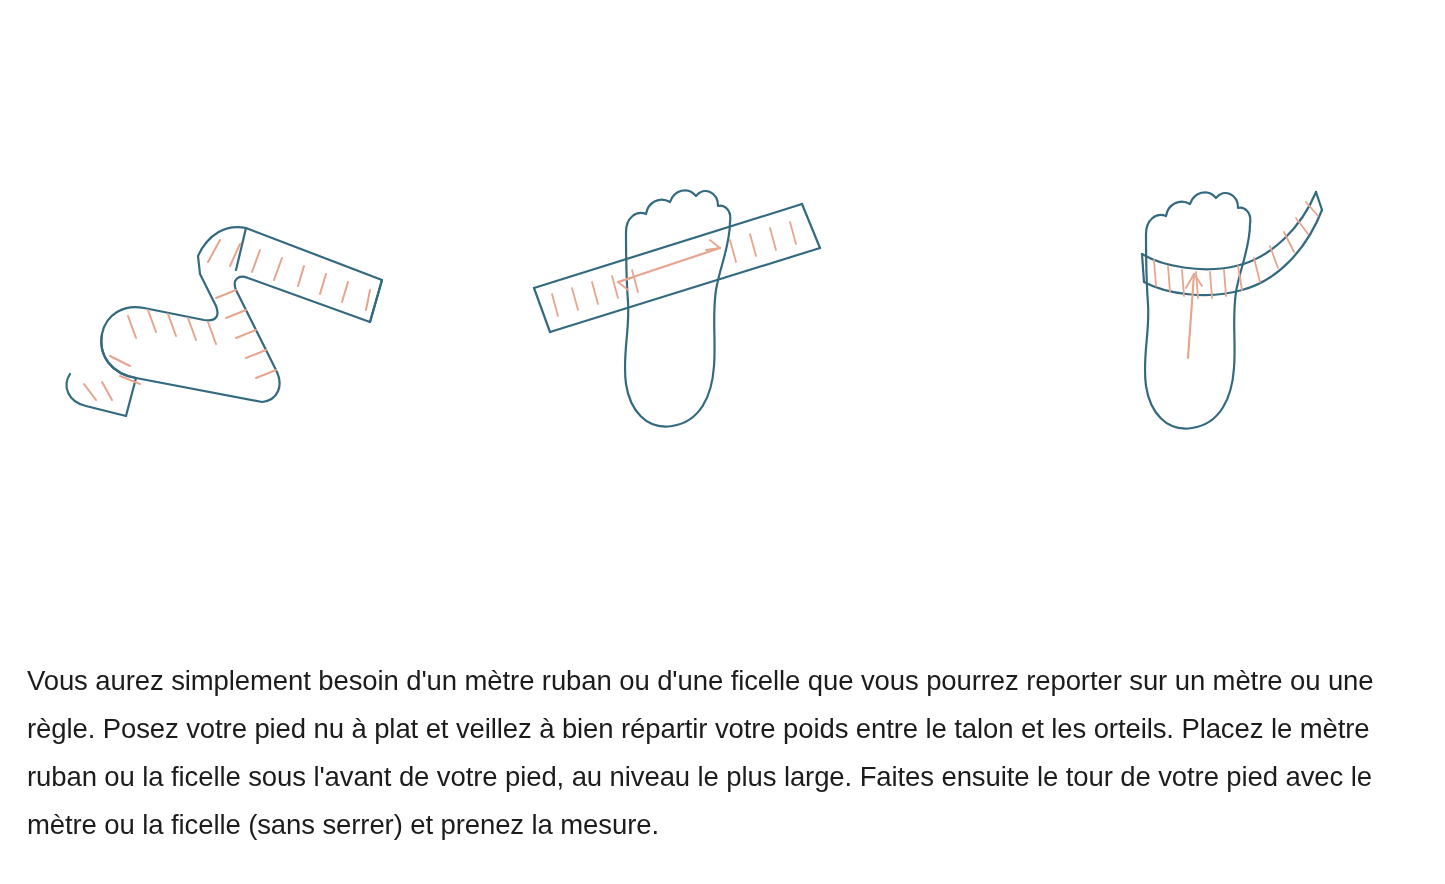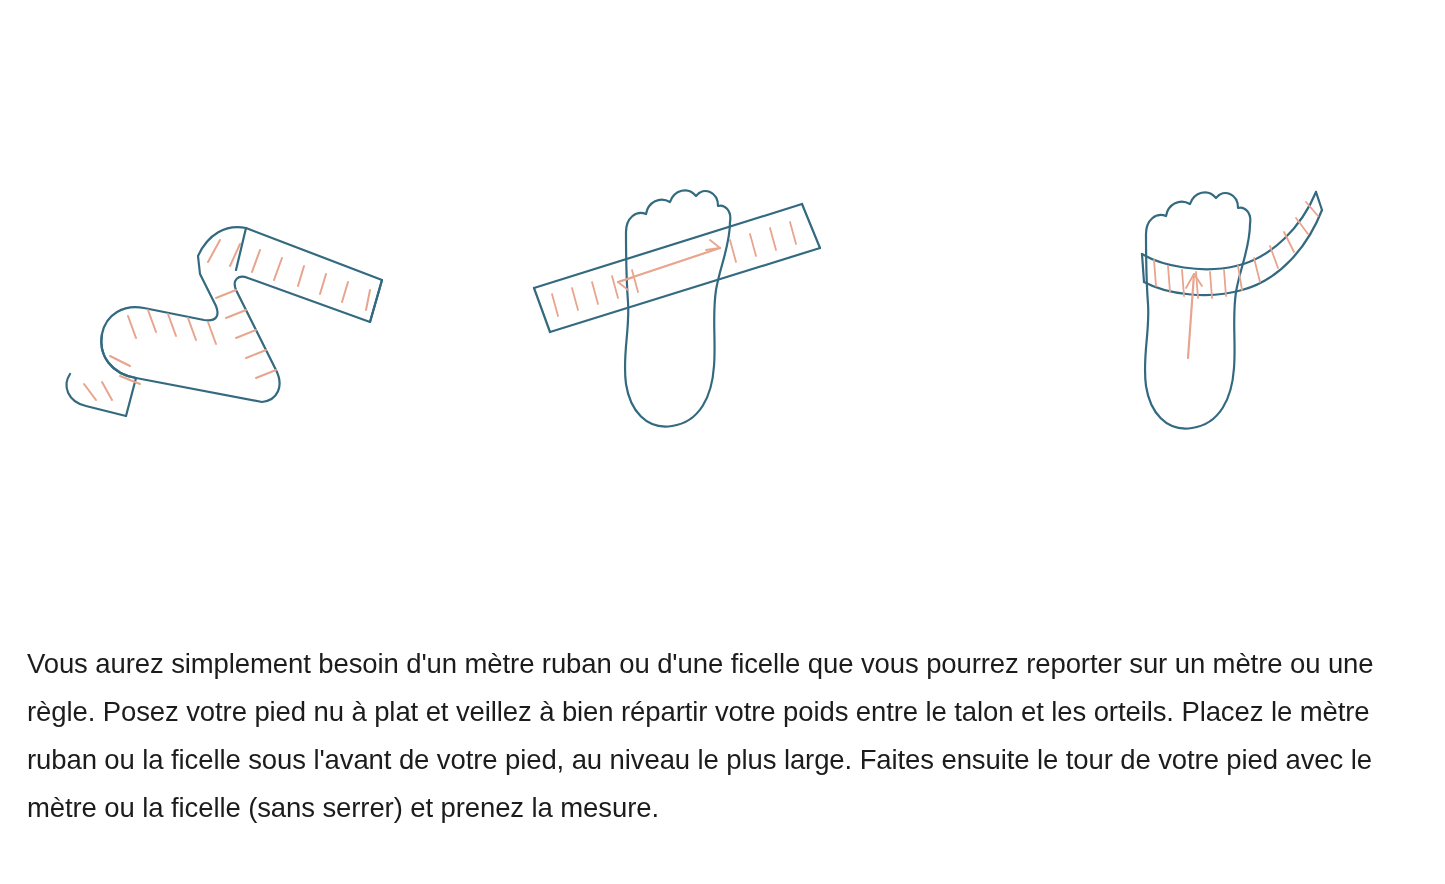--- a/index.html
+++ b/index.html
@@ -30,21 +30,21 @@
   .illo {
     position: absolute;
     top: 170px;
   }
   .illo-tape { left: 40px; }
   .illo-width { left: 530px; }
   .illo-girth { left: 1090px; }
   .caption {
     position: absolute;
     left: 27px;
-    top: 612px;
+    top: 629px;
     width: 1395px;
     font-size: 27.5px;
     line-height: 48px;
     color: #1c1c1c;
     letter-spacing: -0.1px;
   }
 </style>
 </head>
 <body>
 

